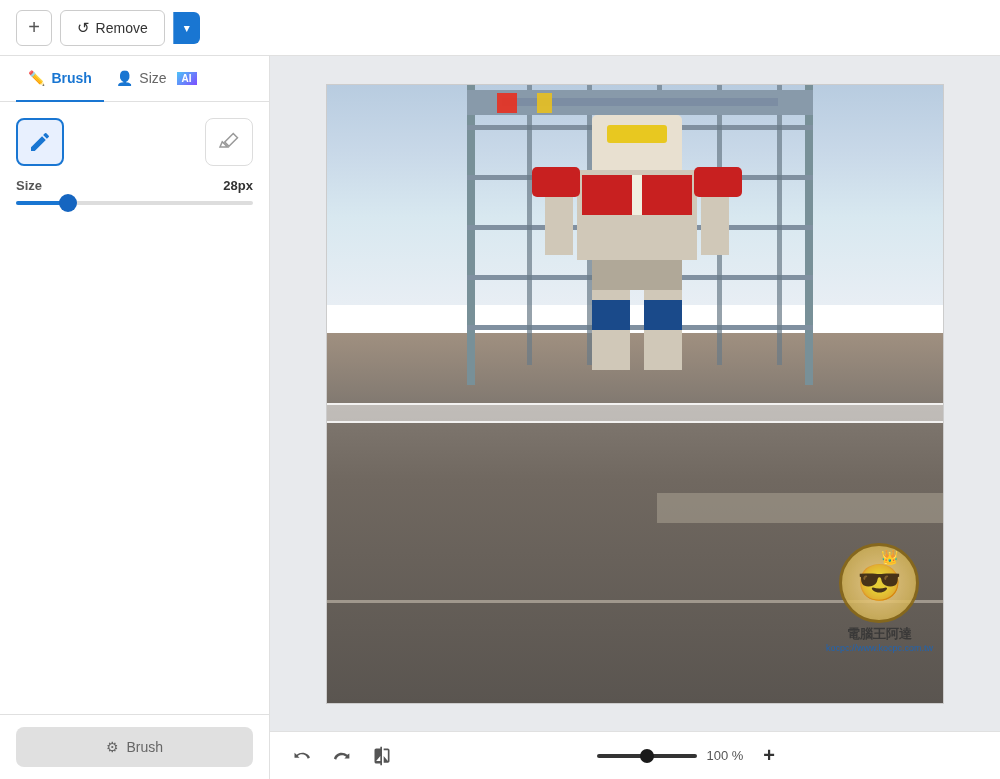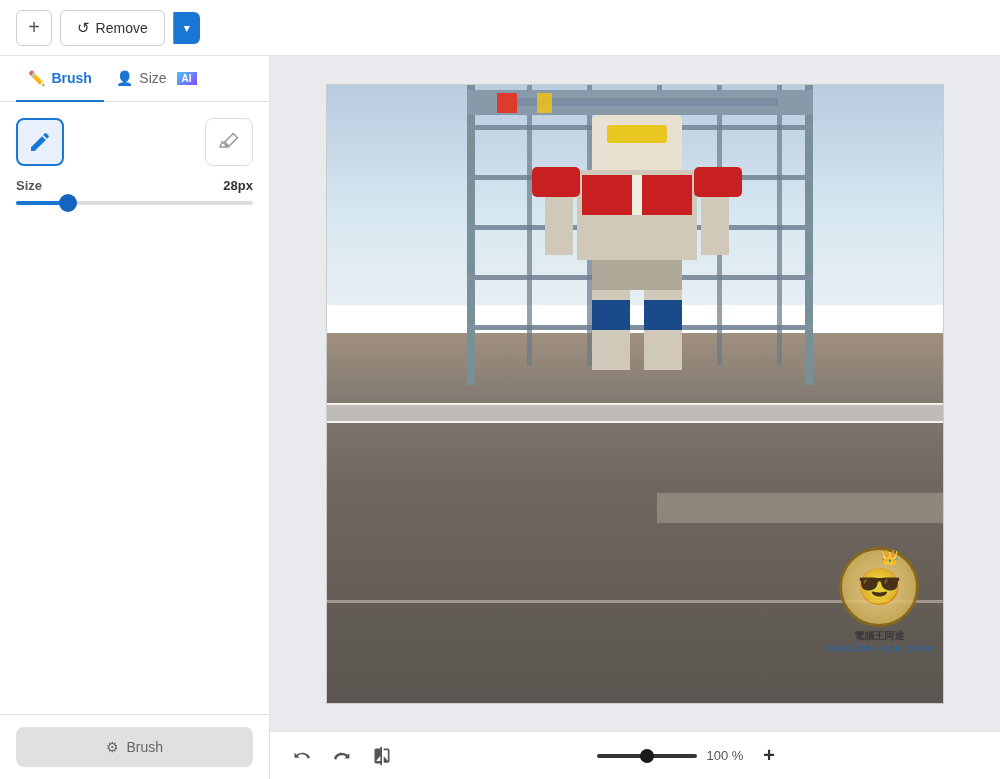--- a/index.html
+++ b/index.html
@@ -289,21 +289,21 @@
         </div>
 
         <div style="position:absolute;top:8px;left:170px;width:20px;height:20px;background:#e83020;opacity:0.9;"></div>
         <div style="position:absolute;top:8px;left:210px;width:15px;height:20px;background:#e8c020;opacity:0.9;"></div>
 
         <div class="watermark">
           <div class="watermark-circle">
             <span style="font-size:36px;">😎</span>
           </div>
           <div style="display:flex;flex-direction:column;align-items:center;margin-top:2px;">
-            <span style="font-size:10px;font-weight:bold;color:#333;font-family:Liberation Serif, serif;text-align:center;">電腦王阿達</span>
+            <span style="font-size:13px;font-weight:bold;color:#333;font-family:Liberation Serif, serif;text-align:center;">電腦王阿達</span>
             <span style="font-size:9px;color:#1565c0;font-family:sans-serif;">kocpc://www.kocpc.com.tw</span>
           </div>
         </div>
 
         <div style="position:absolute;bottom:138px;right:44px;font-size:14px;">👑</div>
       </div>
     </div>
 
     <div class="bottom-toolbar">
       <div class="toolbar-left">

